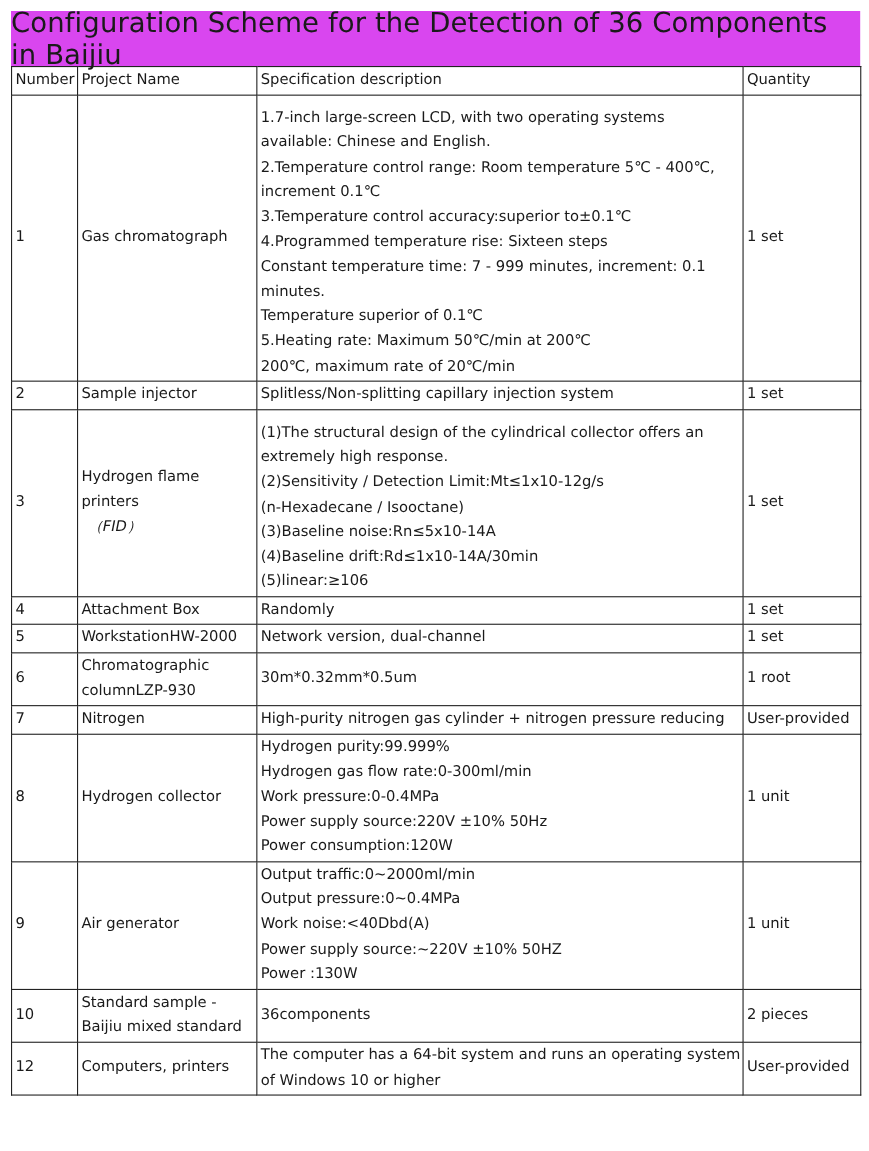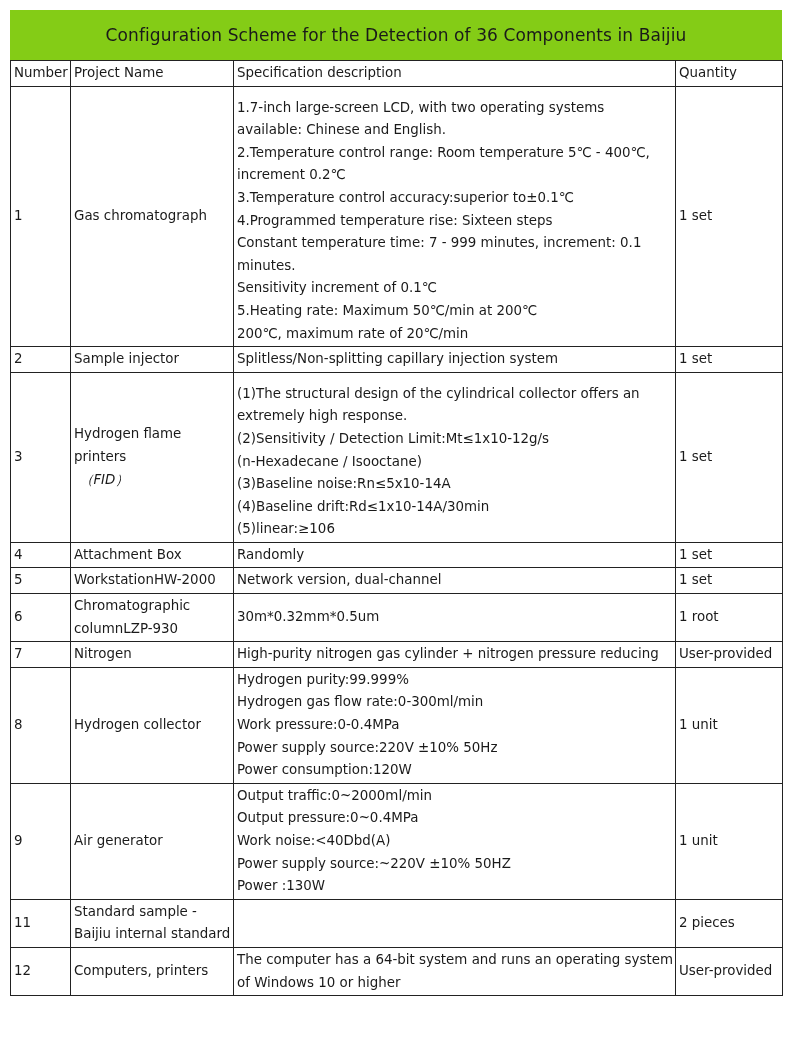--- a/index.html
+++ b/index.html
@@ -1,20 +1,20 @@
 <!DOCTYPE html>
 <html><head>
 <meta charset="utf-8">
 <style>
   html, body { margin:0; padding:0; background:#ffffff; }
   body { width:790px; height:1046px; position:relative; overflow:hidden;
          font-family:"DejaVu Sans","Liberation Sans",sans-serif; color:#1a1a1a; }
   .wrap { position:absolute; left:10px; top:10px; width:772px; }
-  .title-band { background:#84cc16; height:50px; display:flex; align-items:center; justify-content:center;
-                font-size:17px; color:#1a1a1a; letter-spacing:0.1px; }
+  .title-band { background:#d946ef; height:50px; display:flex; align-items:center; justify-content:center;
+                font-size:25px; color:#1a1a1a; letter-spacing:0.1px; }
   table { border-collapse:collapse; width:772px; table-layout:fixed; font-size:13.4px; }
   td, th { border:1.5px solid #222; padding:1px 3px; vertical-align:middle; text-align:left;
            font-weight:normal; line-height:22.6px; }
   th { height:22px;margin-top:44px; }
   col.c1 { width:60px; } col.c2 { width:163px; } col.c3 { width:442px; } col.c4 { width:107px; }
   .spec-line { display:block; white-space:nowrap; }
   .pad { padding-top:10px; }
   .name-indent { display:block; padding-left:6px;font-style:italic; }
 </style>
 </head>
@@ -42,26 +42,26 @@
     <tbody id="tbody">
         <tr>
           <td>1</td>
           <td>
             <span class="spec-line">Gas chromatograph</span>
           </td>
           <td class="pad">
             <span class="spec-line">1.7-inch large-screen LCD, with two operating systems</span>
             <span class="spec-line">available: Chinese and English.</span>
             <span class="spec-line">2.Temperature control range: Room temperature 5℃ - 400℃,</span>
-            <span class="spec-line">increment 0.2℃</span>
+            <span class="spec-line">increment 0.1℃</span>
             <span class="spec-line">3.Temperature control accuracy:superior to±0.1℃</span>
             <span class="spec-line">4.Programmed temperature rise: Sixteen steps</span>
             <span class="spec-line">Constant temperature time: 7 - 999 minutes, increment: 0.1</span>
             <span class="spec-line">minutes.</span>
-            <span class="spec-line">Sensitivity increment of 0.1℃</span>
+            <span class="spec-line">Temperature superior of 0.1℃</span>
             <span class="spec-line">5.Heating rate: Maximum 50℃/min at 200℃</span>
             <span class="spec-line">200℃, maximum rate of 20℃/min</span>
           </td>
           <td>1 set</td>
         </tr>
         <tr>
           <td>2</td>
           <td>
             <span class="spec-line">Sample injector</span>
           </td>
@@ -151,26 +151,28 @@
           <td>
             <span class="spec-line">Output traffic:0~2000ml/min</span>
             <span class="spec-line">Output pressure:0~0.4MPa</span>
             <span class="spec-line">Work noise:&lt;40Dbd(A)</span>
             <span class="spec-line">Power supply source:~220V ±10% 50HZ</span>
             <span class="spec-line">Power :130W</span>
           </td>
           <td>1 unit</td>
         </tr>
         <tr>
-          <td>11</td>
+          <td>10</td>
           <td>
             <span class="spec-line">Standard sample -</span>
-            <span class="spec-line">Baijiu internal standard</span>
+            <span class="spec-line">Baijiu mixed standard</span>
           </td>
-          <td style="height: 42px;"></td>
+          <td>
+            <span class="spec-line">36components</span>
+          </td>
           <td>2 pieces</td>
         </tr>
         <tr>
           <td>12</td>
           <td>
             <span class="spec-line">Computers, printers</span>
           </td>
           <td>
             <span class="spec-line">The computer has a 64-bit system and runs an operating system</span>
             <span class="spec-line">of Windows 10 or higher</span>

